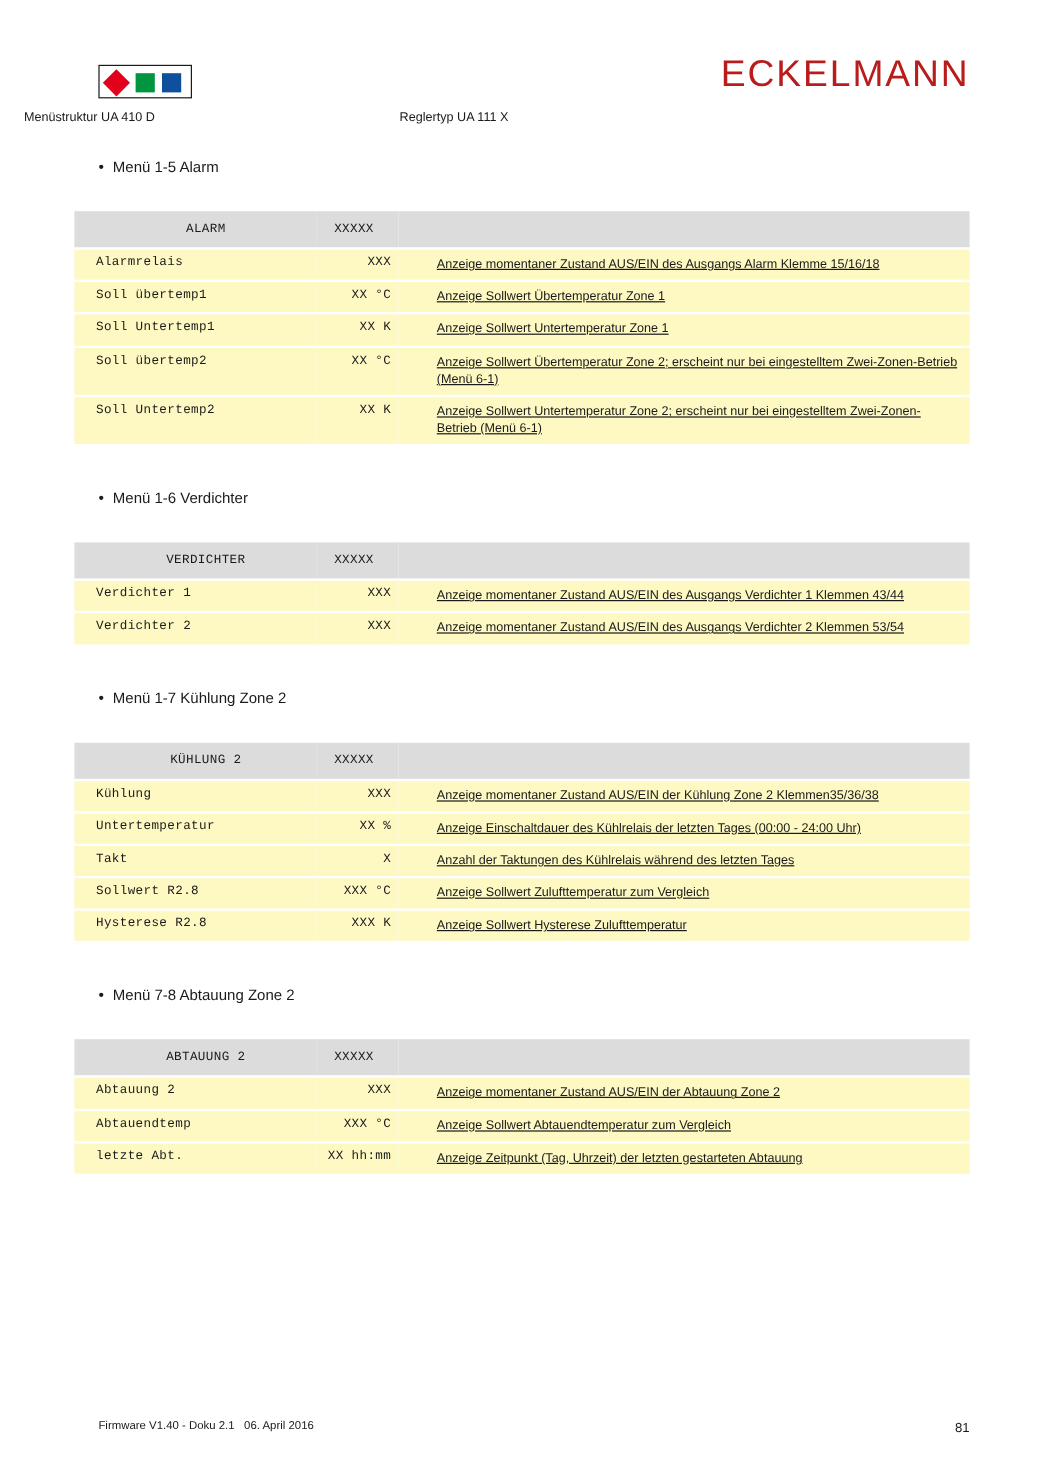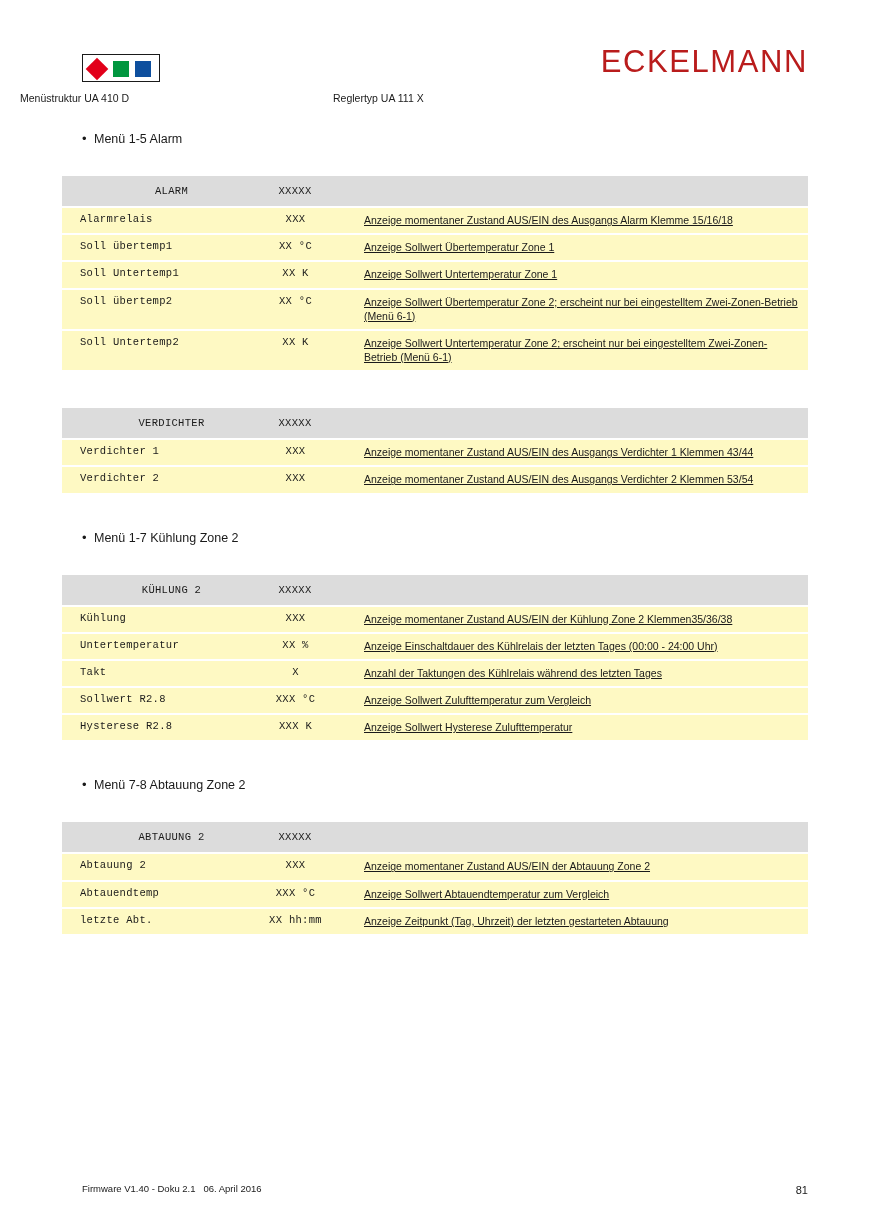--- a/index.html
+++ b/index.html
@@ -142,21 +142,21 @@
     font-family: "Liberation Mono", monospace;
     font-size: 10.5px;
     color: #1a1a1a;
     padding-left: 18px;
     letter-spacing: 0.3px;
   }
   td.val {
     font-family: "Liberation Mono", monospace;
     font-size: 10.5px;
     color: #1a1a1a;
-    text-align: center;
+    text-align: right;
     padding-right: 6px;
     letter-spacing: 0.3px;
     white-space: pre;
   }
   tr.head td.val { text-align: left; padding-left: 0; }
   td.desc {
     font-family: "Liberation Sans", sans-serif;
     font-size: 10.5px;
     color: #1a1a1a;
     padding-left: 32px;
@@ -248,20 +248,21 @@
             <td class="name">Soll Untertemp2</td>
             <td class="val">XX K</td>
             <td class="desc">Anzeige Sollwert Untertemperatur Zone 2; erscheint nur bei eingestelltem Zwei-Zonen-Betrieb (Menü 6-1)</td>
           </tr>
         </tbody>
       </table>
       <div class="spacer-after-table"></div>
     </div>
 
     <div class="section">
+      <div class="section-title">Menü 1-6 Verdichter</div>
       <table class="menu">
         <colgroup>
             <col class="c1">
             <col class="c2">
             <col class="c3">
           </colgroup>
         <tbody>
           <tr class="head">
             <td class="name">VERDICHTER</td>
             <td class="val">XXXXX</td>

